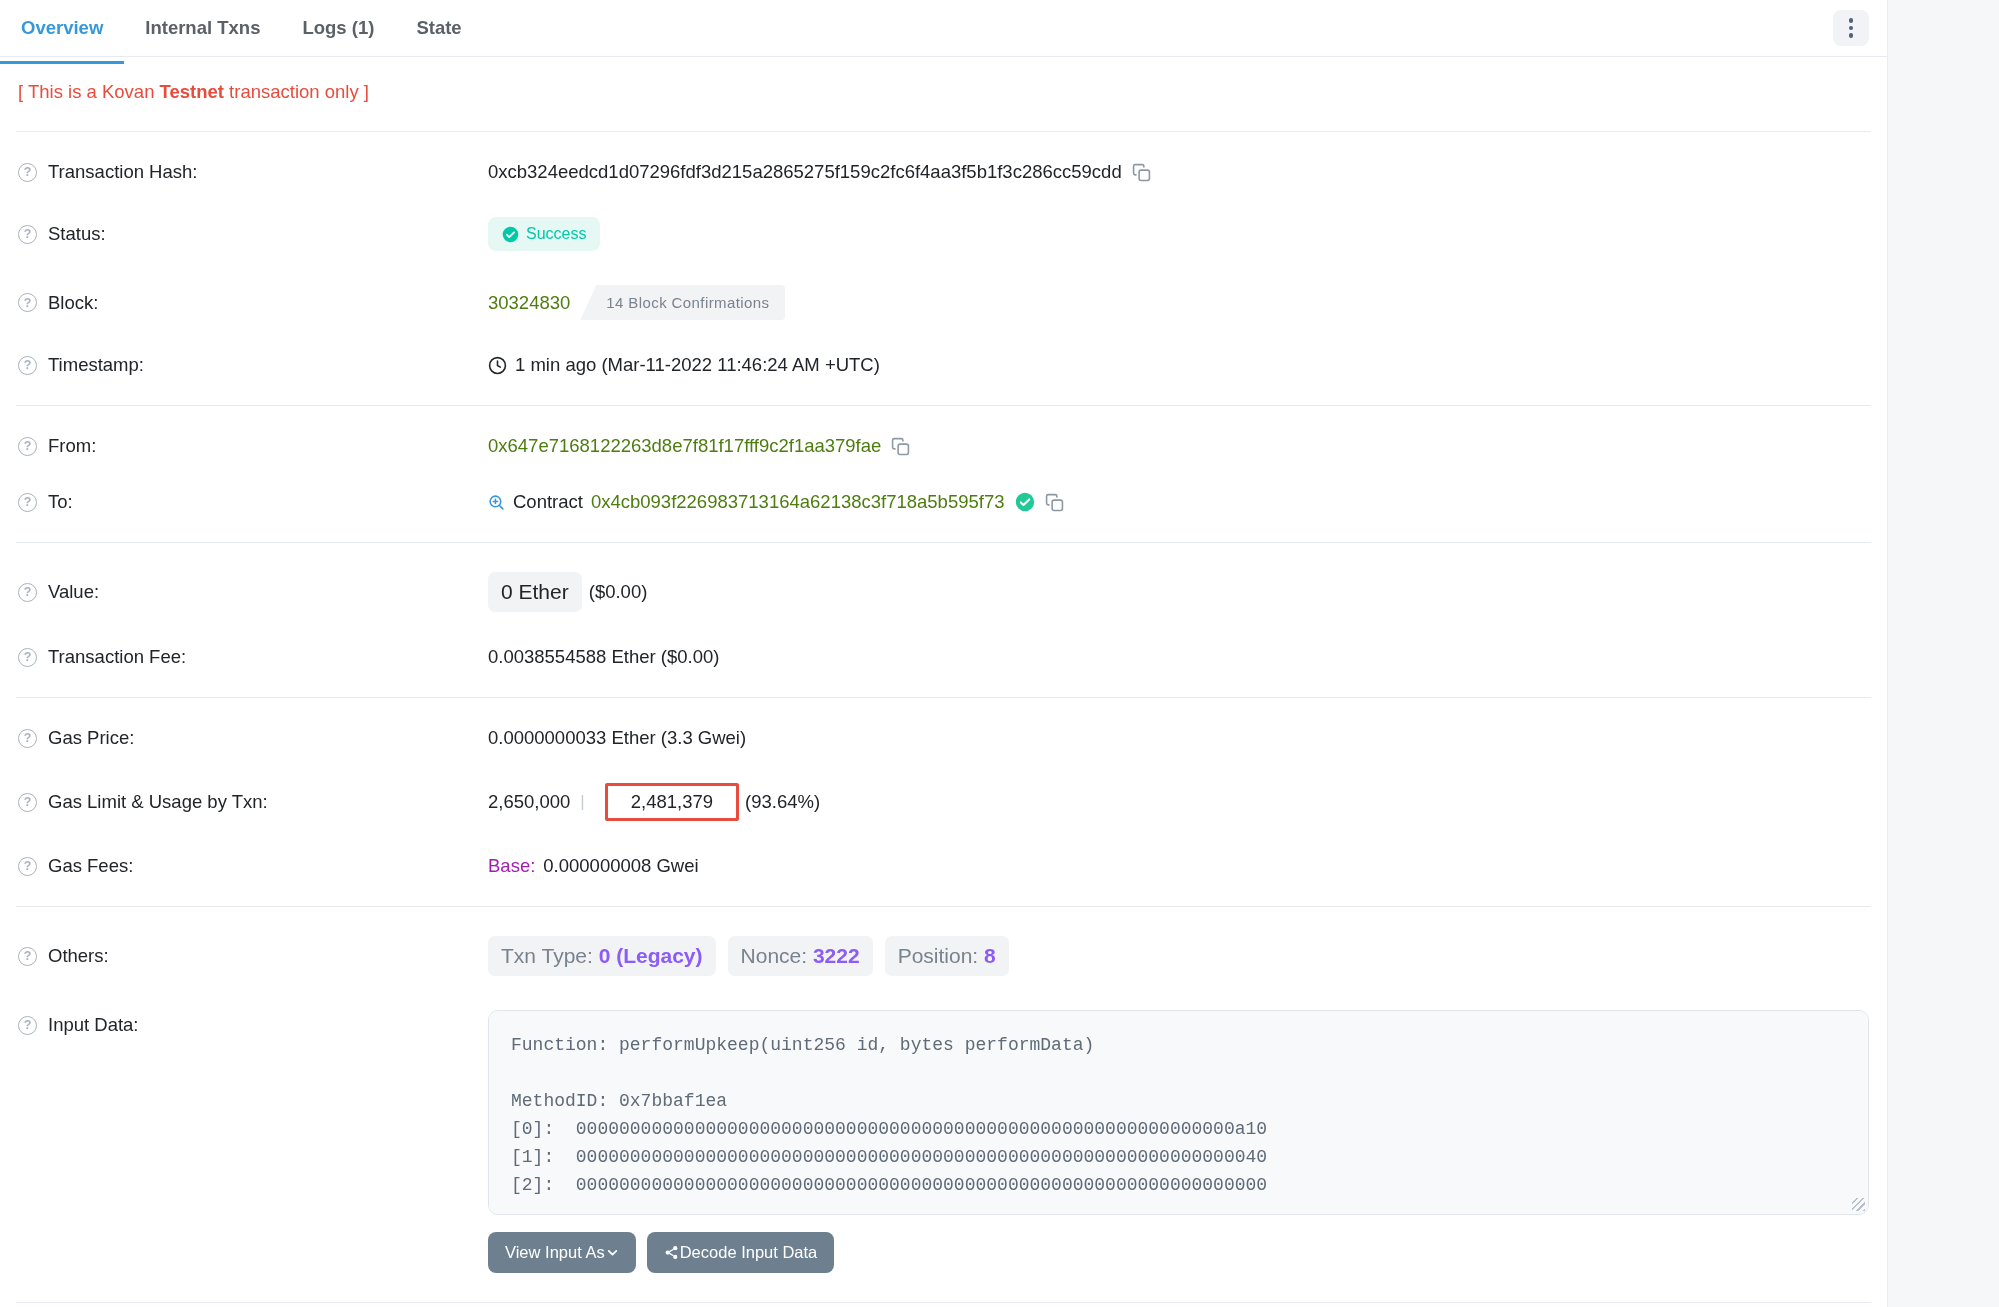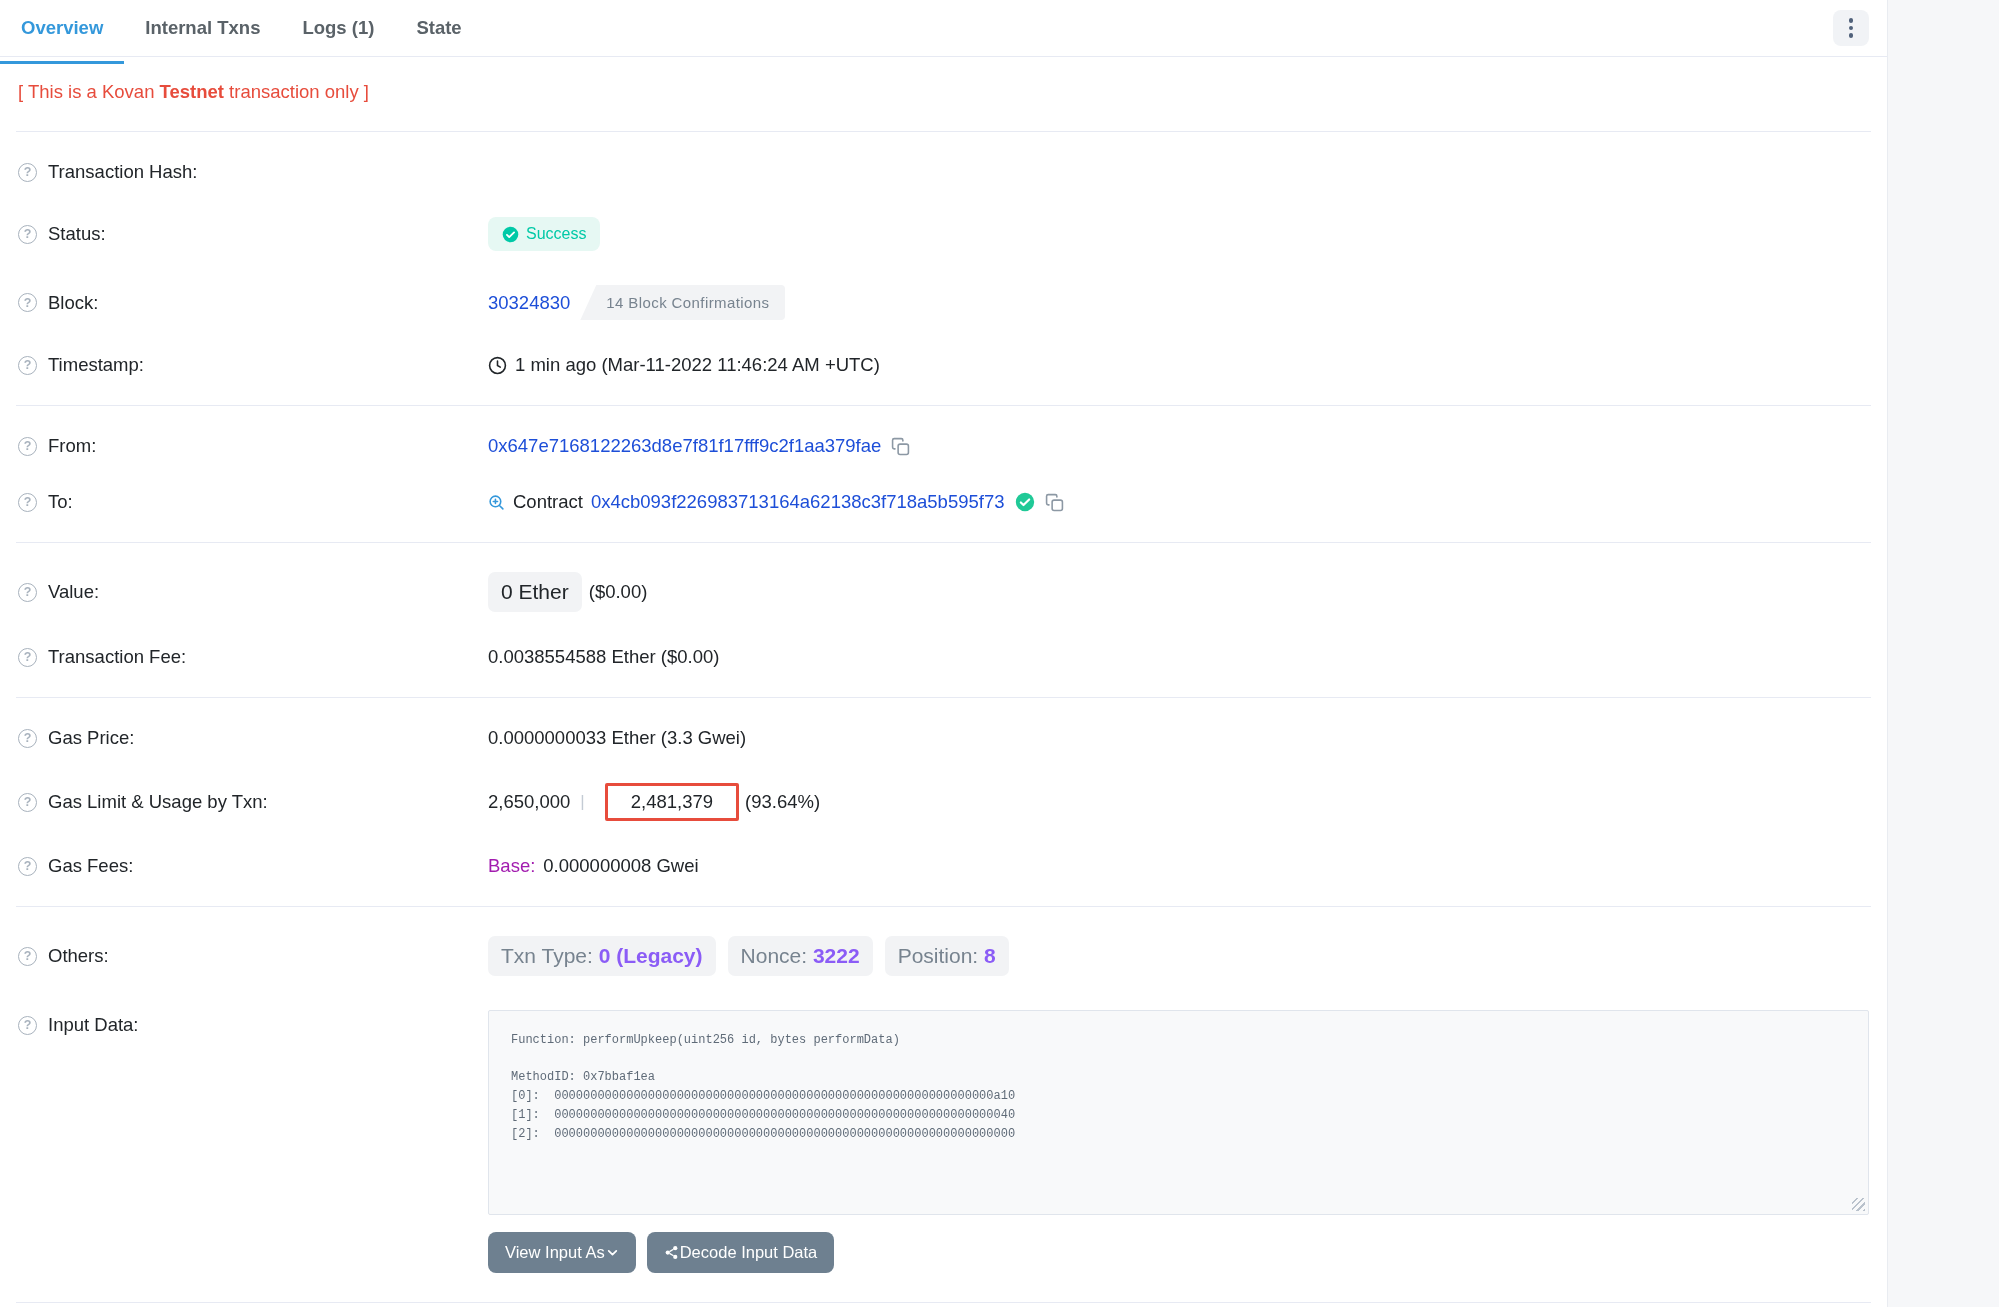--- a/index.html
+++ b/index.html
@@ -42,21 +42,21 @@
   .row-label {
     width: 470px; flex-shrink: 0; display: flex; align-items: center; color: #212529;
   }
   .qmark {
     width: 19px; height: 19px; border: 1.5px solid #a8b2bd; border-radius: 50%;
     color: #a8b2bd; font-size: 12.5px; font-weight: 700;
     display: inline-flex; align-items: center; justify-content: center;
     margin-right: 11px; flex-shrink: 0; cursor: pointer;
   }
   .row-value { display: flex; align-items: center; flex: 1; min-width: 0; flex-wrap: wrap; }
-  .link { color: #1d4ed8; text-decoration: none; cursor: pointer; }
+  .link { color: #4d7c0f; text-decoration: none; cursor: pointer; }
   .icon-btn { background: none; border: none; cursor: pointer; display: inline-flex; align-items: center; padding: 0; }
   .copy-icon { margin-left: 10px; }
   
   .badge-success {
     display: inline-flex; align-items: center; gap: 7px;
     background: #e6f8f3; color: #00c9a7; font-size: 16px; font-weight: 400;
     padding: 8px 14px; border-radius: 8px;
   }
   .badge-confirm {
     background: #f2f3f5; color: #77838f; font-size: 15px; letter-spacing: 0.4px;
@@ -72,24 +72,24 @@
   .badge-kv b { color: #8b5cf6; font-weight: 700; }
   .gas-used-box {
     border: 3px solid #e74c3c; padding: 5px 23px; margin: 0 6px 0 10px; border-radius: 2px;
   }
   .sep { color: #c4cbd4; margin: 0 10px; font-size: 17px; }
   .muted { color: #a21caf; }
   .gap-r { margin-right: 8px; }
   
   .input-box {
     position: relative; width: 100%; max-width: 1382px; height: 205px;
-    background: #f8f9fa; border: 1px solid #e0e5ec; border-radius: 2px;
+    background: #f8f9fa; border: 1px solid #e0e5ec; border-radius: 10px;
     padding: 20px 22px; overflow: auto;
     font-family: "Liberation Mono", "DejaVu Sans Mono", monospace;
-    font-size: 12px; color: #5f6b78; line-height: 1.56;
+    font-size: 18px; color: #5f6b78; line-height: 1.56;
   }
   .code-line { white-space: pre; min-height: 1.56em; }
   .grip {
     position: absolute; right: 3px; bottom: 3px; width: 13px; height: 13px; cursor: nwse-resize;
     background: repeating-linear-gradient(135deg, transparent 0 3px, #b9c2cc 3px 4.5px);
   }
   .btn-row { display: flex; gap: 11px; margin-top: 17px; }
   .btn {
     display: inline-flex; align-items: center; gap: 1px;
     background: #6e8090; color: #ffffff; border: none; cursor: pointer;
@@ -123,20 +123,31 @@
   </div>
 
   <div class="divider"></div>
 
   <div class="section">
 
     <div class="row">
       <div class="row-label">
         <span class="qmark">?</span>
         <span>Transaction Hash:</span>
+      </div>
+      <div class="row-value">
+        <span>0xcb324eedcd1d07296fdf3d215a2865275f159c2fc6f4aa3f5b1f3c286cc59cdd</span>
+        <button class="icon-btn copy-icon">
+          <span>
+            <svg width="19" height="19" viewBox="0 0 24 24" fill="none" stroke="#8c98a4" stroke-width="2" stroke-linecap="round" stroke-linejoin="round">
+                <rect x="9" y="9" width="13" height="13" rx="2.5"></rect>
+                <path d="M5 15H4a2 2 0 0 1-2-2V4a2 2 0 0 1 2-2h9a2 2 0 0 1 2 2v1"></path>
+              </svg>
+          </span>
+        </button>
       </div>
     </div>
 
     <div class="row">
       <div class="row-label">
         <span class="qmark">?</span>
         <span>Status:</span>
       </div>
       <div class="row-value">
         <span class="badge-success">

